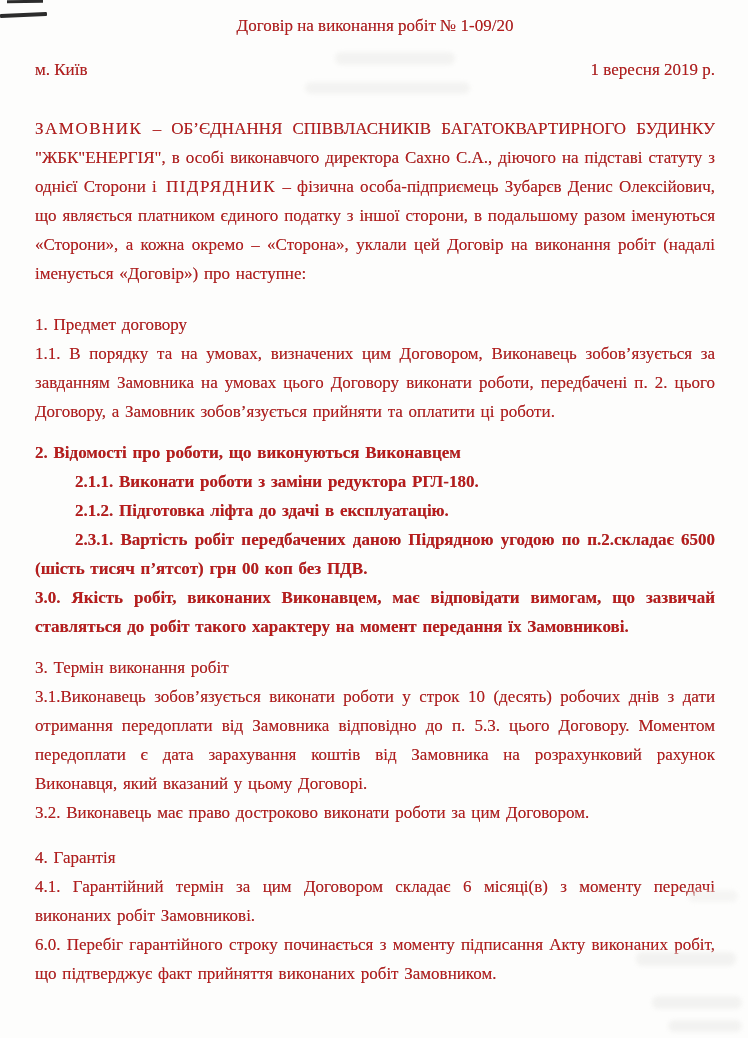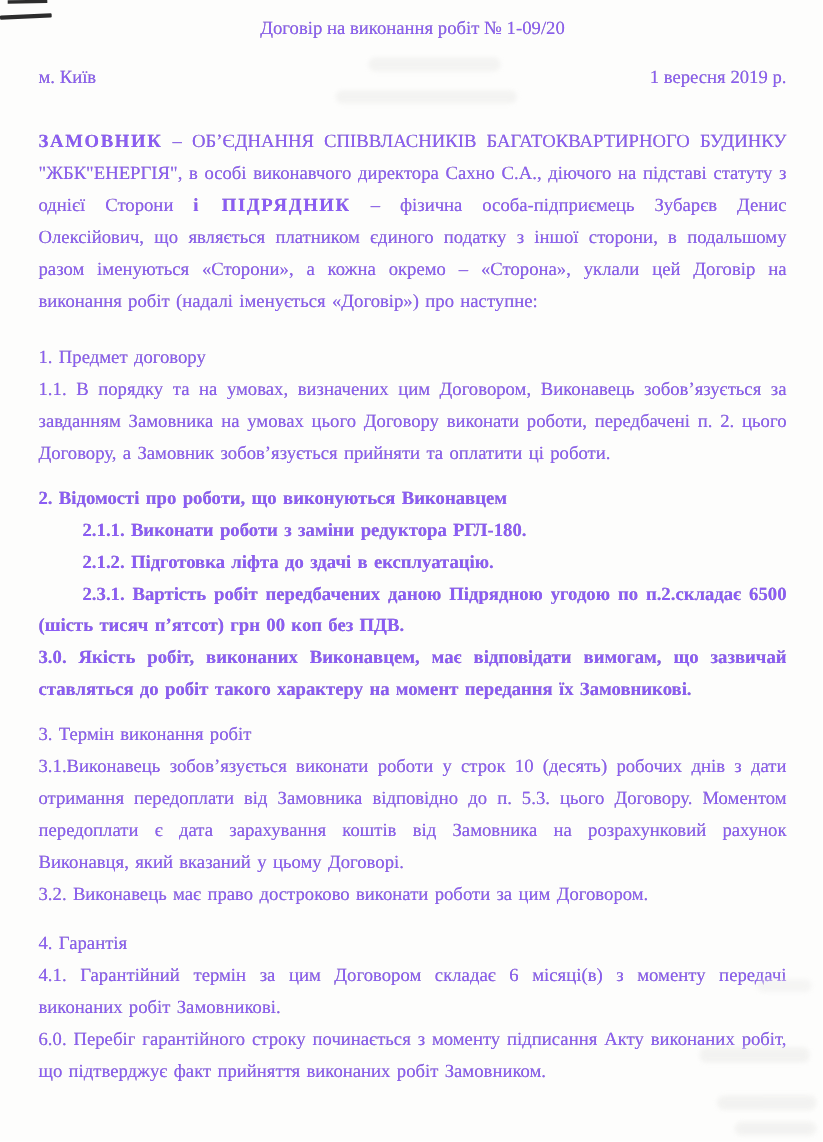--- a/index.html
+++ b/index.html
@@ -3,21 +3,21 @@
 <meta charset="utf-8">
 <style>
   html, body { margin: 0; padding: 0; background: #ffffff; }
   .page {
     position: relative;
     width: 748px;
     height: 1038px;
     background: #fdfdfc;
     overflow: hidden;
     font-family: "Liberation Serif", "DejaVu Serif", serif;
-    color: #8b5cf6;
+    color: #b91c1c;
     text-shadow: 0 0 0.6px rgba(70,70,70,0.55);
     box-sizing: border-box;
     padding: 12px 33px 0 35px;
   }
   .title {
     text-align: center;
     font-size: 17px;
     line-height: 28px;
   }
   .dateline {
@@ -29,21 +29,21 @@
   }
   .para {
     font-size: 17px;
     line-height: 29px;
     margin: 0;
     text-align: justify;
     word-spacing: 1.5px;
   }
   .preamble { margin-top: 30px; }
   .preamble .b {
-    font-weight: bold;
+    font-weight: normal;
     letter-spacing: 1.5px;
   }
   .heading { text-align: left; }
   .indent { text-indent: 40px; }
   .sec-1 { margin-top: 22px; }
   .sec-2 { margin-top: 12px; font-weight: bold; }
   .sec-3 { margin-top: 12px; }
   .sec-4 { margin-top: 16px; }
 
   

